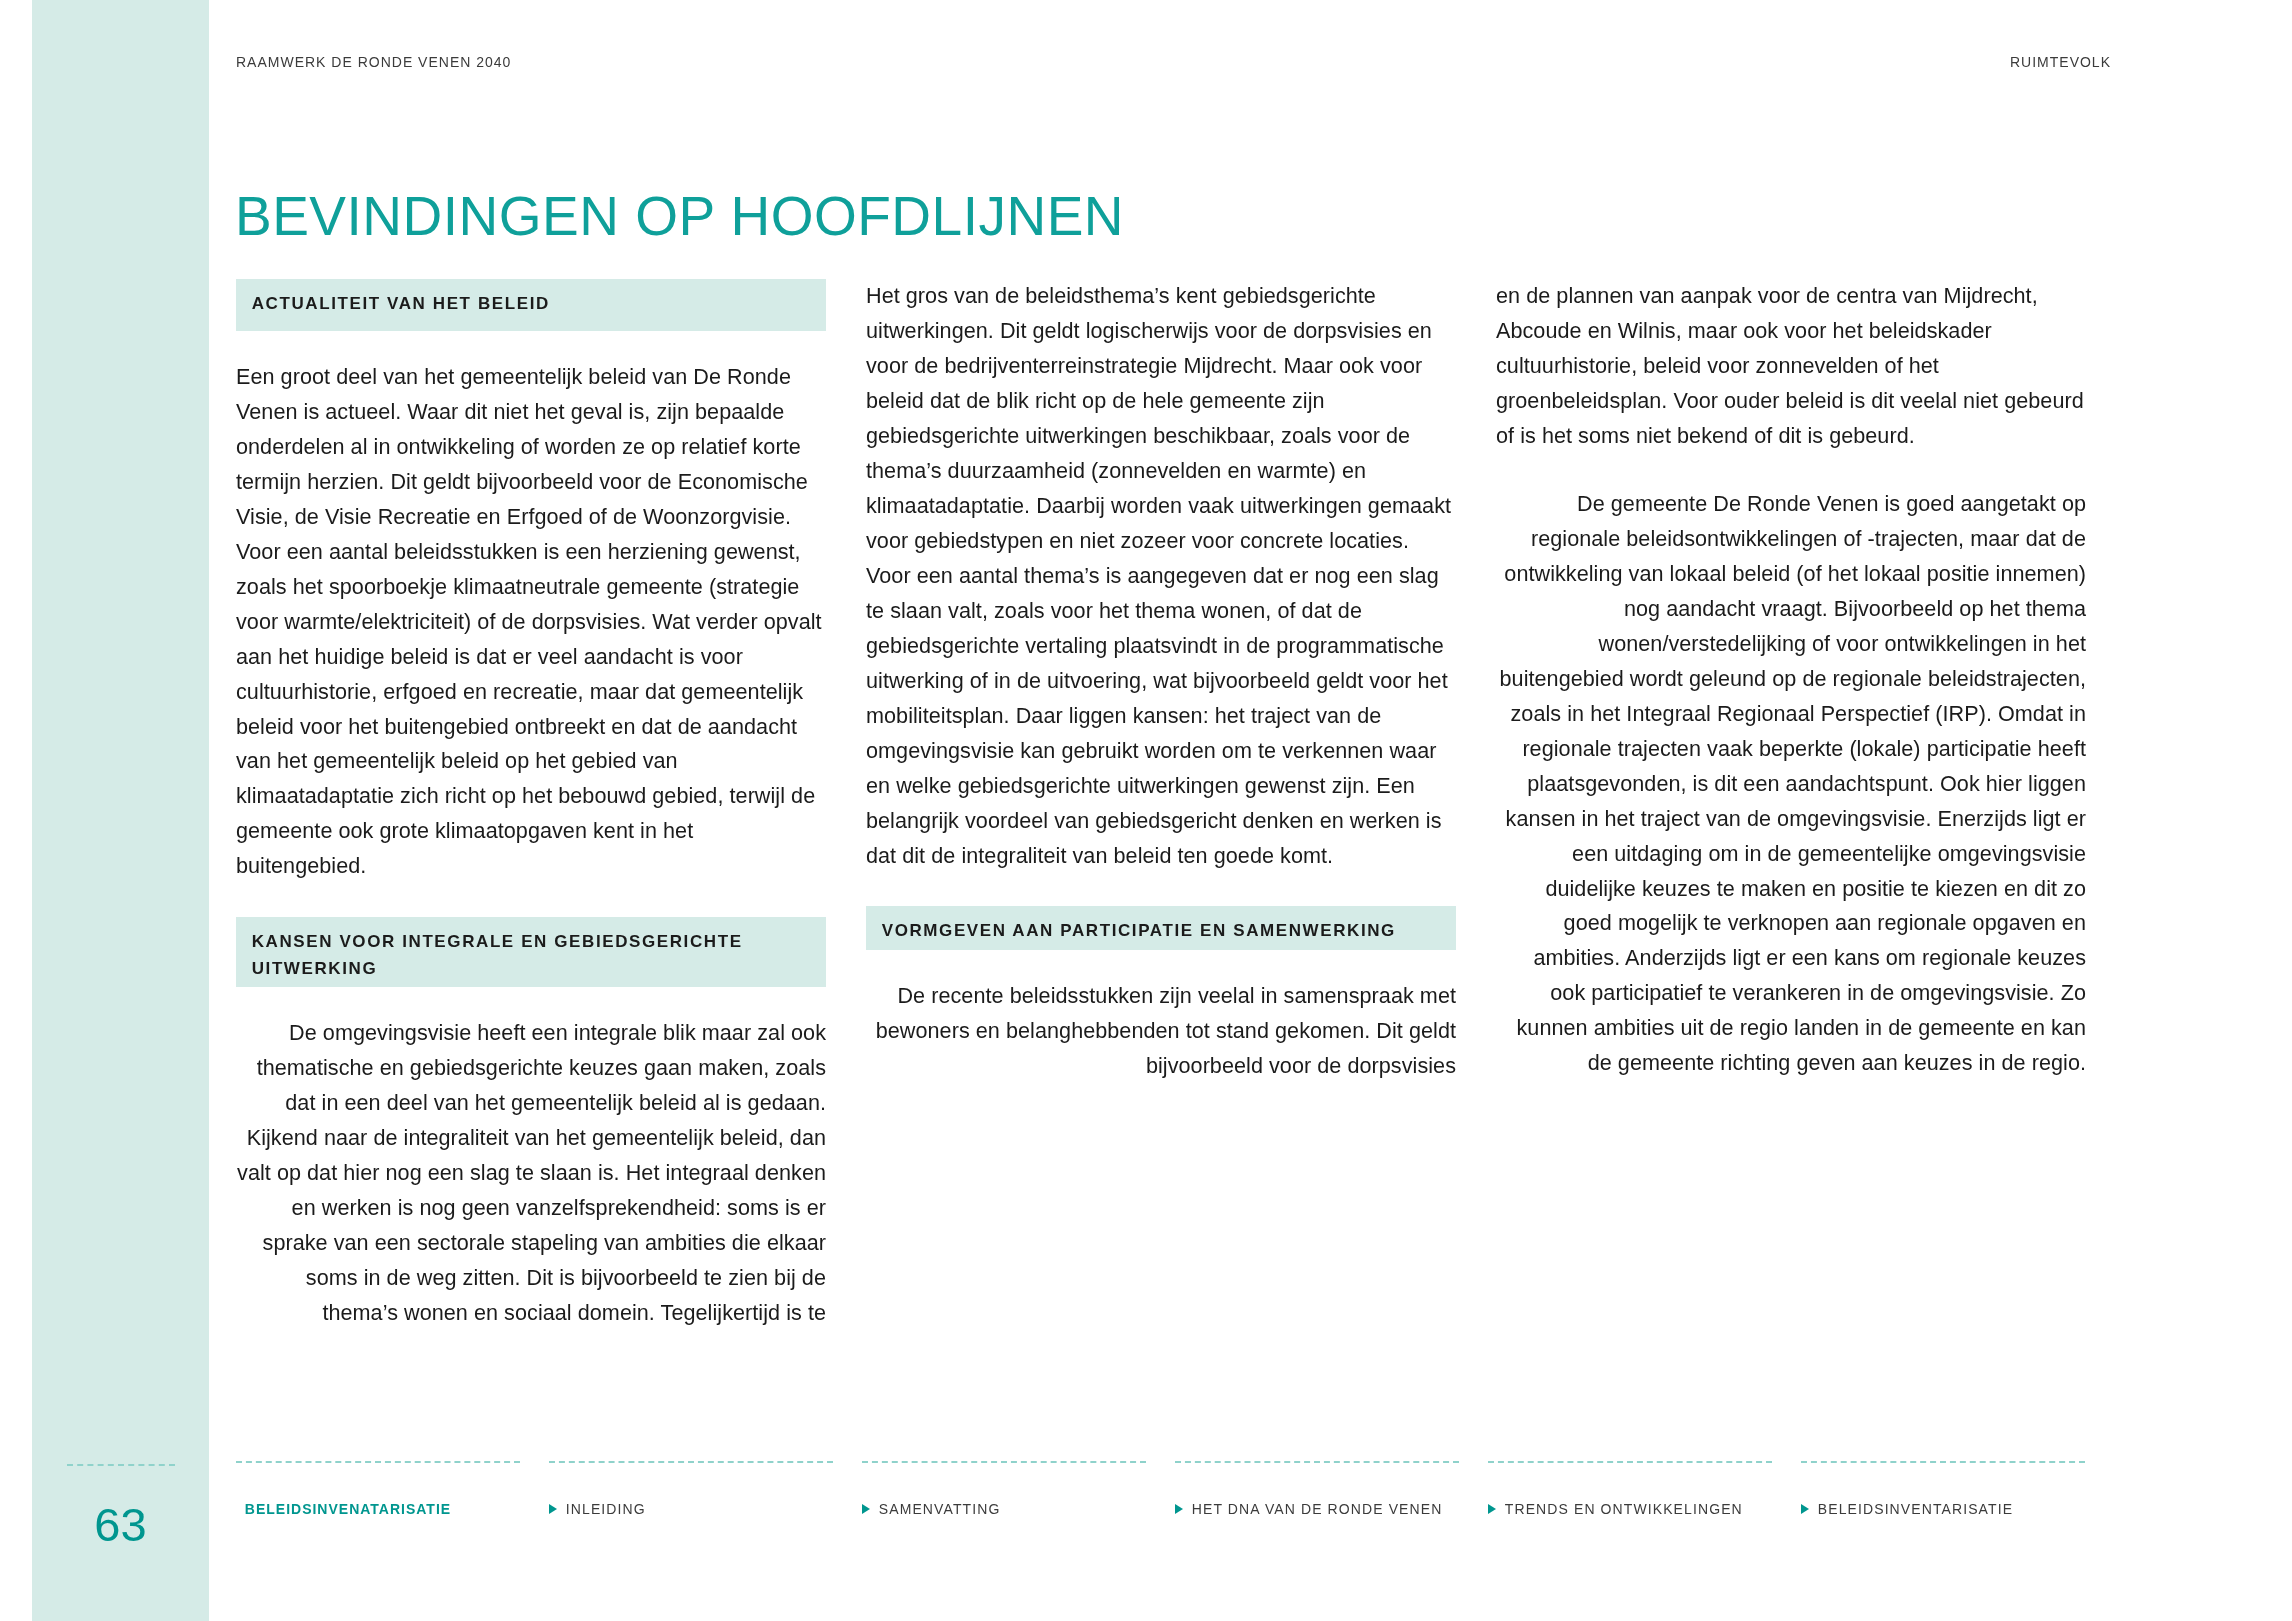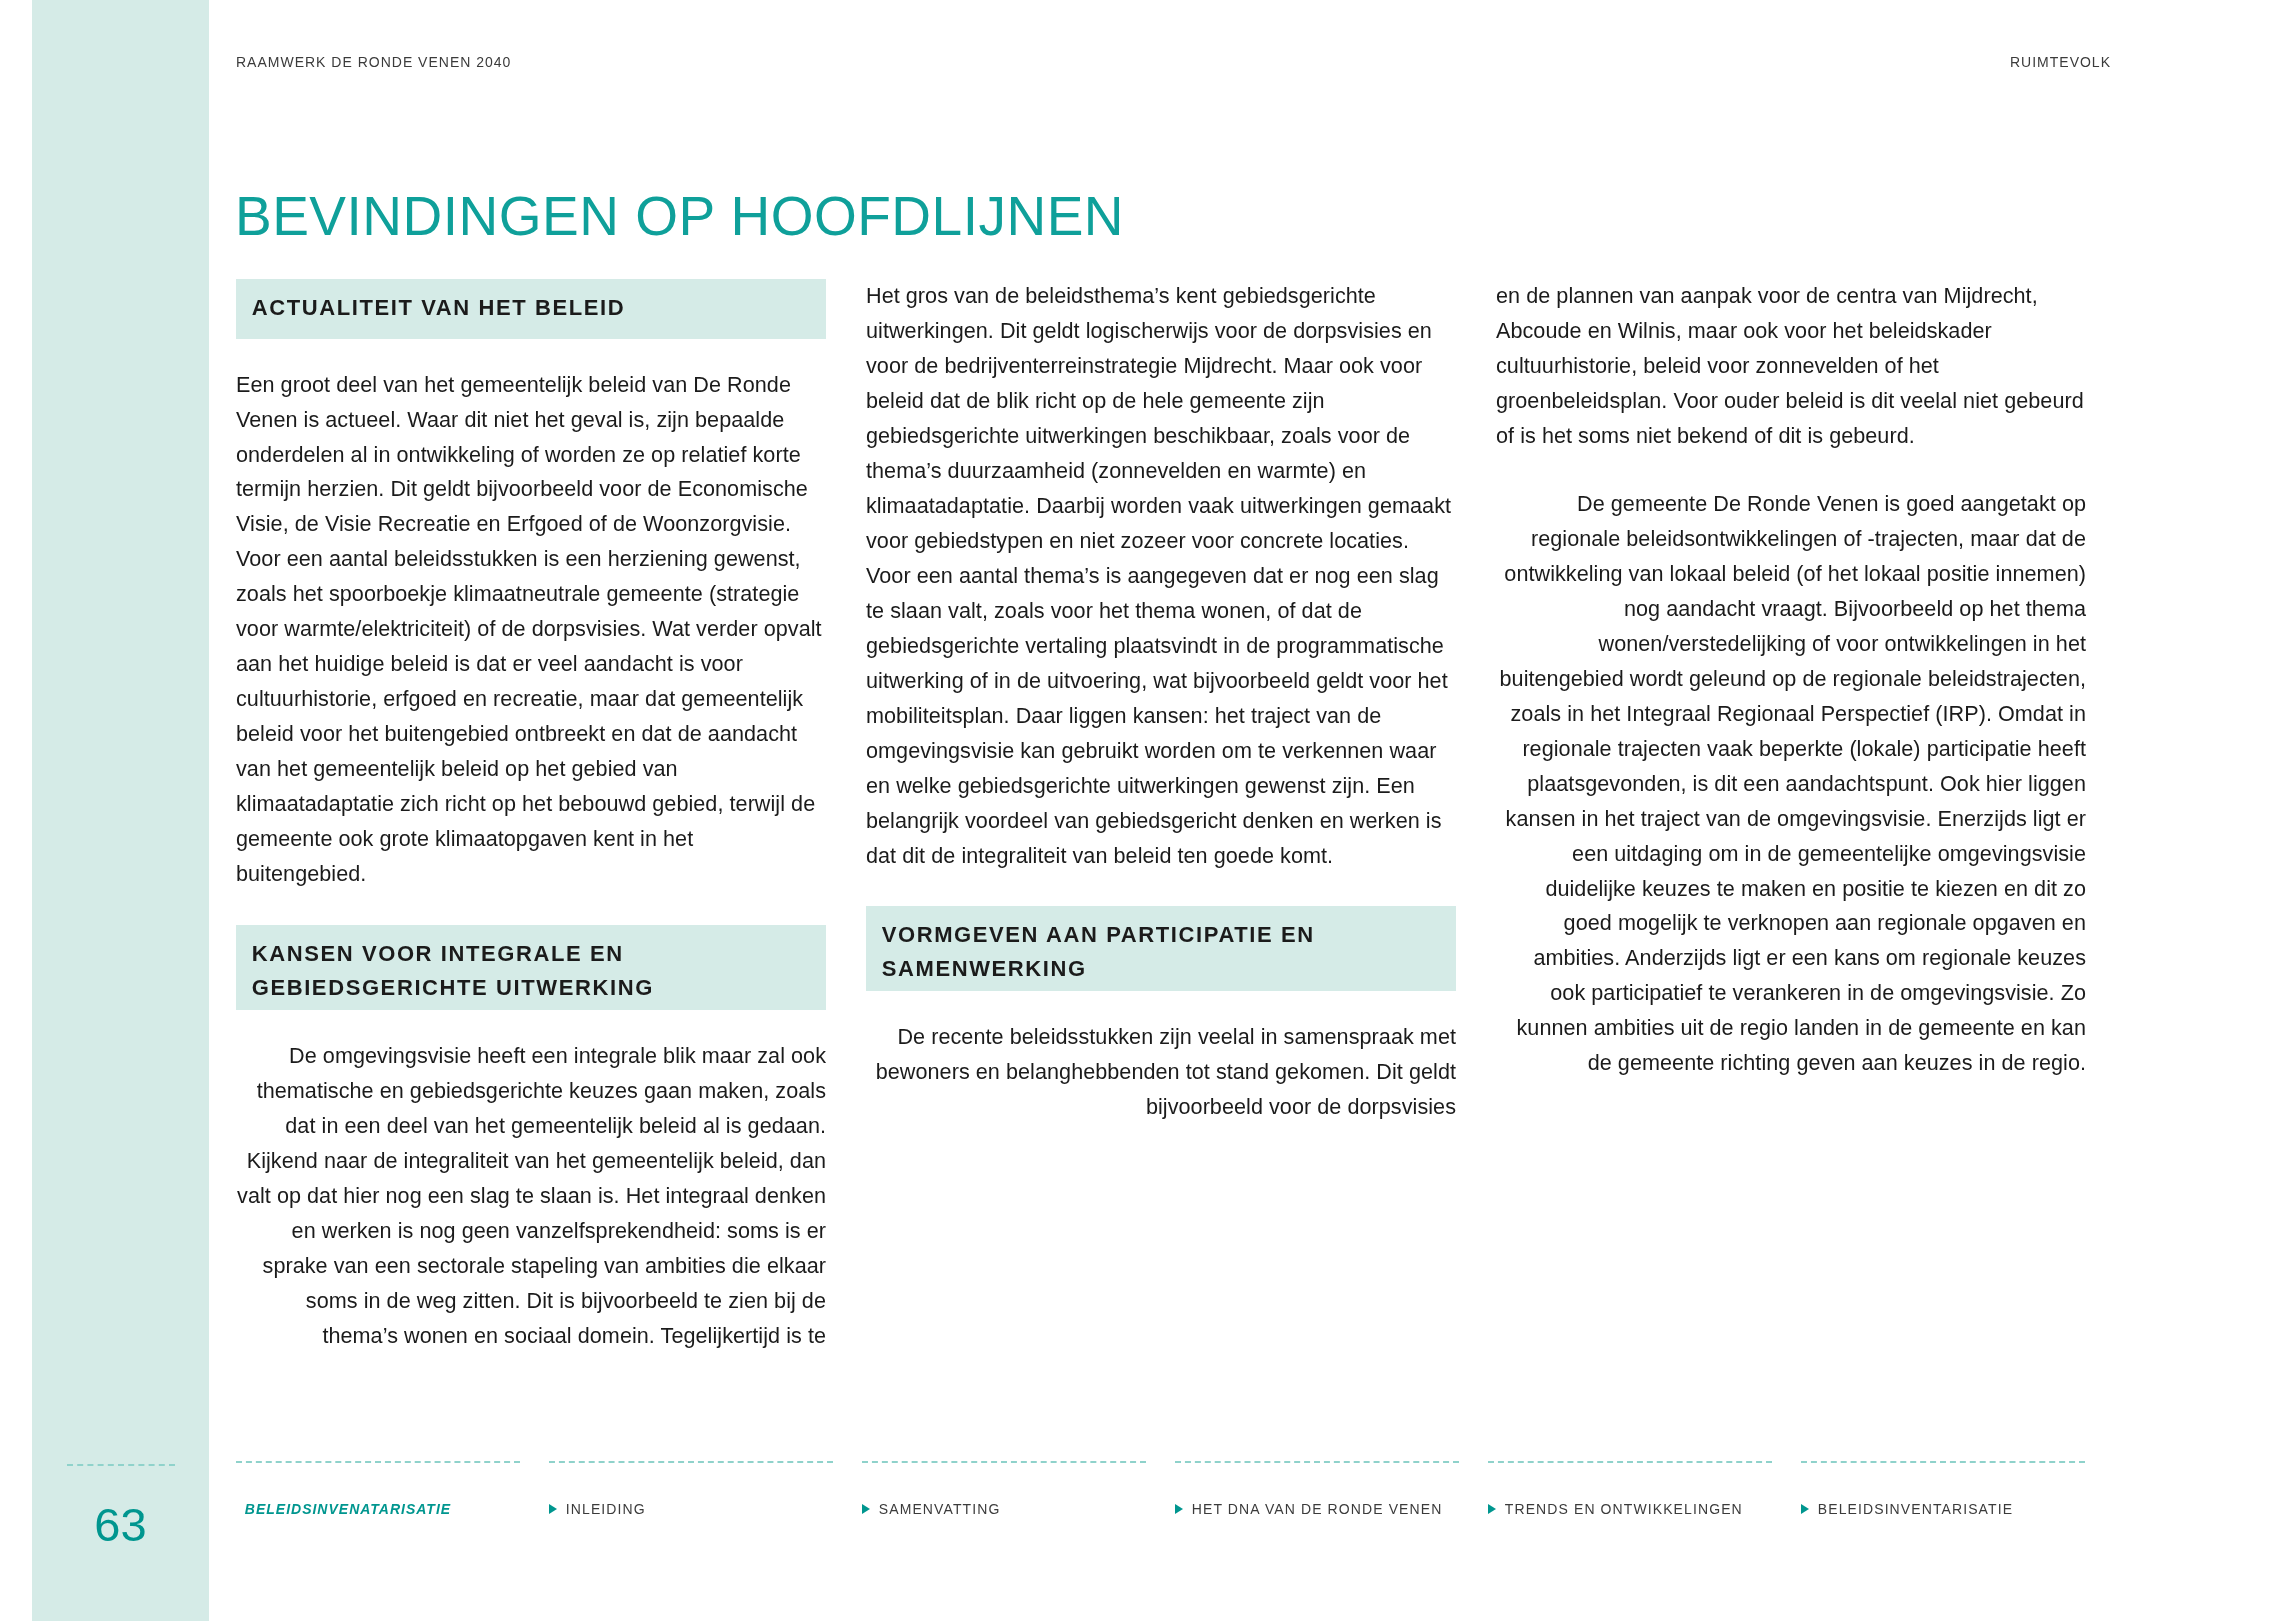--- a/index.html
+++ b/index.html
@@ -88,21 +88,21 @@
   }
   .column {
     width: 590px;
     margin-right: 40px;
   }
   .column:last-child { margin-right: 0; }
 
   .section-head {
     background: #d5ebe7;
     color: #1b1b1b;
-    font-size: 22px;
+    font-size: 17px;
     font-weight: bold;
     letter-spacing: 1.6px;
     line-height: 1.55;
     padding: 11.8px 15.7px 13.7px 15.7px;
     margin-bottom: 29px;
     box-sizing: border-box;
   }
   .section-head.two-line { padding-bottom: 5px; margin-top: 19px; }
 
   p.body {
@@ -151,21 +151,20 @@
   .nav-label {
     font-size: 14px;
     letter-spacing: 1.1px;
     color: #3b3b3b;
     font-weight: 400;
   }
   .nav-label.current {
     color: #00968f;
     font-weight: bold;
     letter-spacing: 1px;
-    font-style: italic;
   }
 </style>
 </head>
 <body>
 
 <div id="left-band"></div>
 
 <div id="page-number-rule"></div>
 <div id="page-number">63</div>
 

